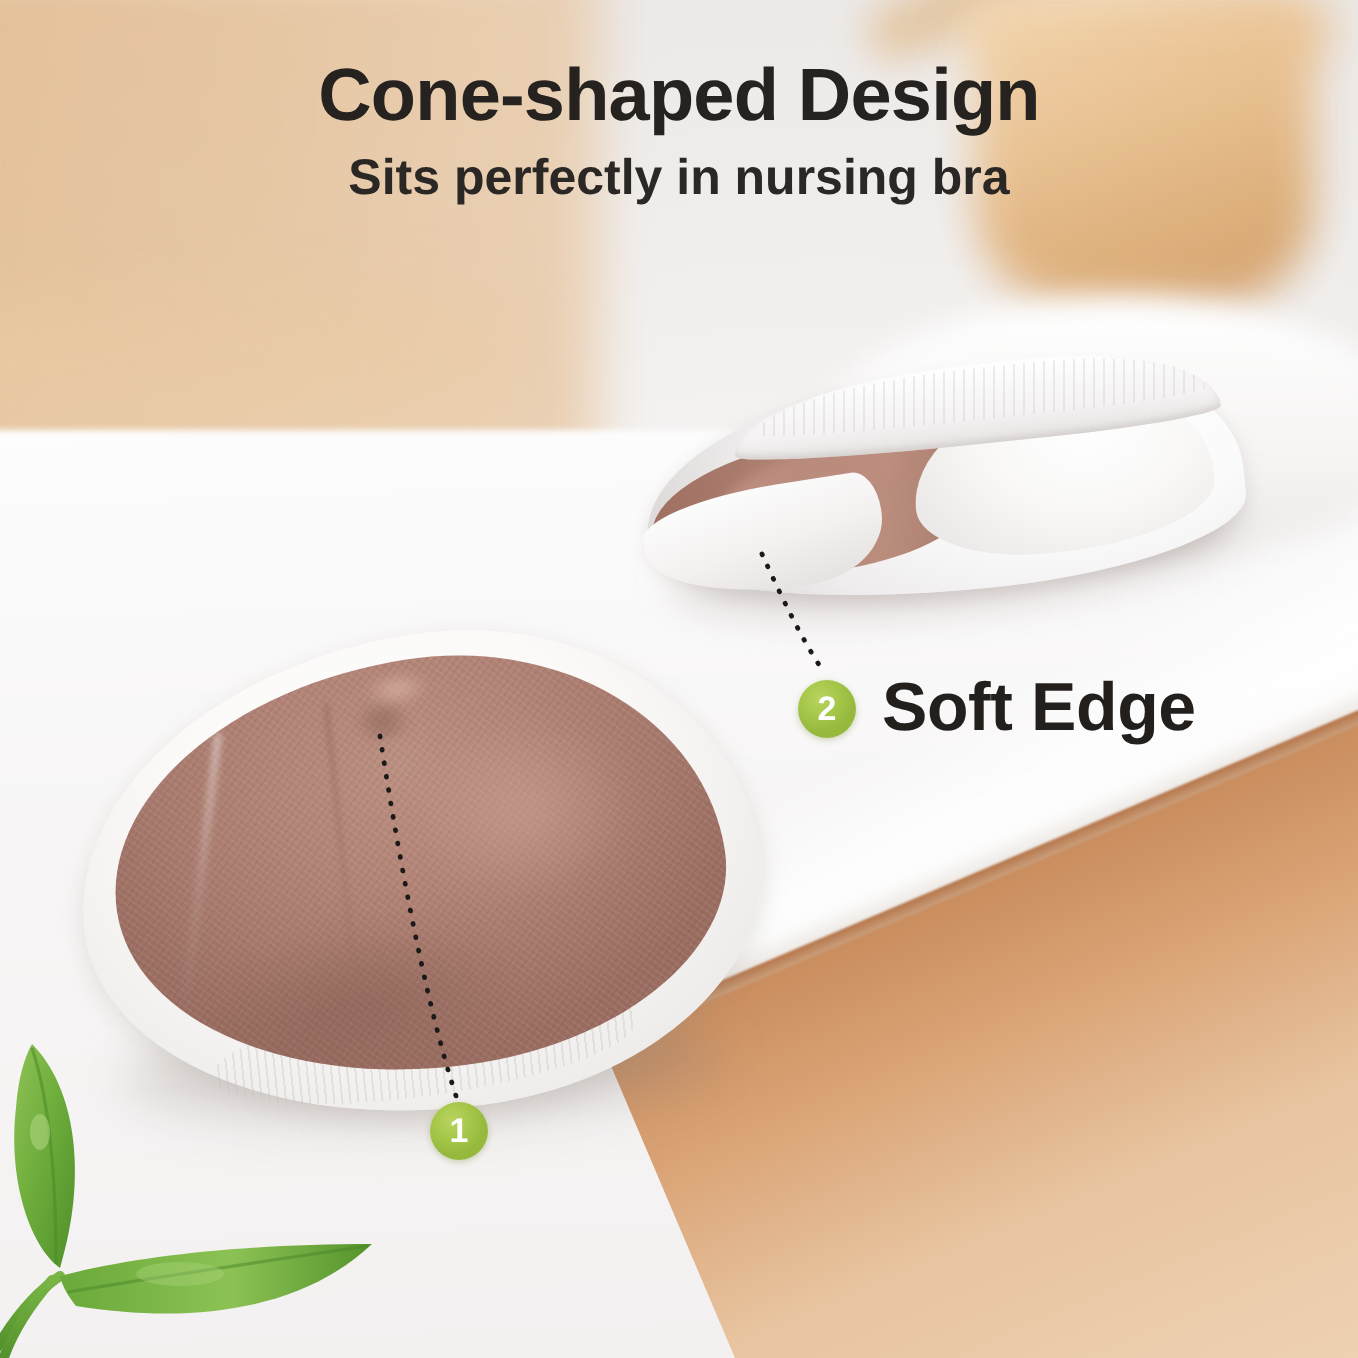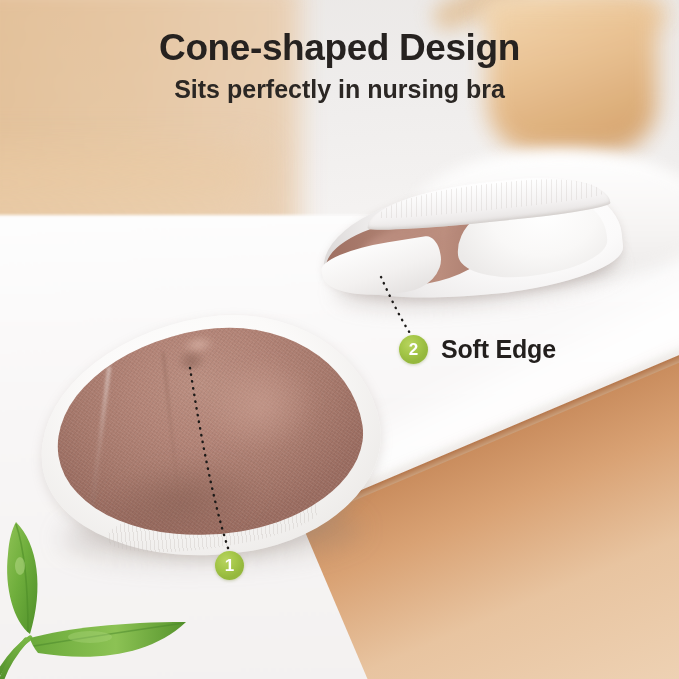--- a/index.html
+++ b/index.html
@@ -234,21 +234,21 @@
   .callout{position:absolute;display:flex;align-items:center;gap:13px;z-index:40;}
   .badge{
     width:29px;height:29px;border-radius:50%;
     background:radial-gradient(60% 60% at 38% 32%, #b9d45f 0%, #a5c749 55%, #95b83d 100%);
     color:#ffffff;font-size:17px;font-weight:bold;
     display:flex;align-items:center;justify-content:center;
     box-shadow:0 1px 3px rgba(120,140,60,.35);
     flex:0 0 auto;
   }
   .callout-label{
-    font-size:25px;font-weight:600;color:#231f1d;white-space:nowrap;letter-spacing:-0.2px;
+    font-size:34px;font-weight:600;color:#231f1d;white-space:nowrap;letter-spacing:-0.2px;
   }
   .c1{left:215px;top:551px;}
   .c2{left:399px;top:335px;}
 
   .leader{position:absolute;z-index:38;pointer-events:none;}
 </style>
 </head>
 <body>
 
 <div class="stage">

